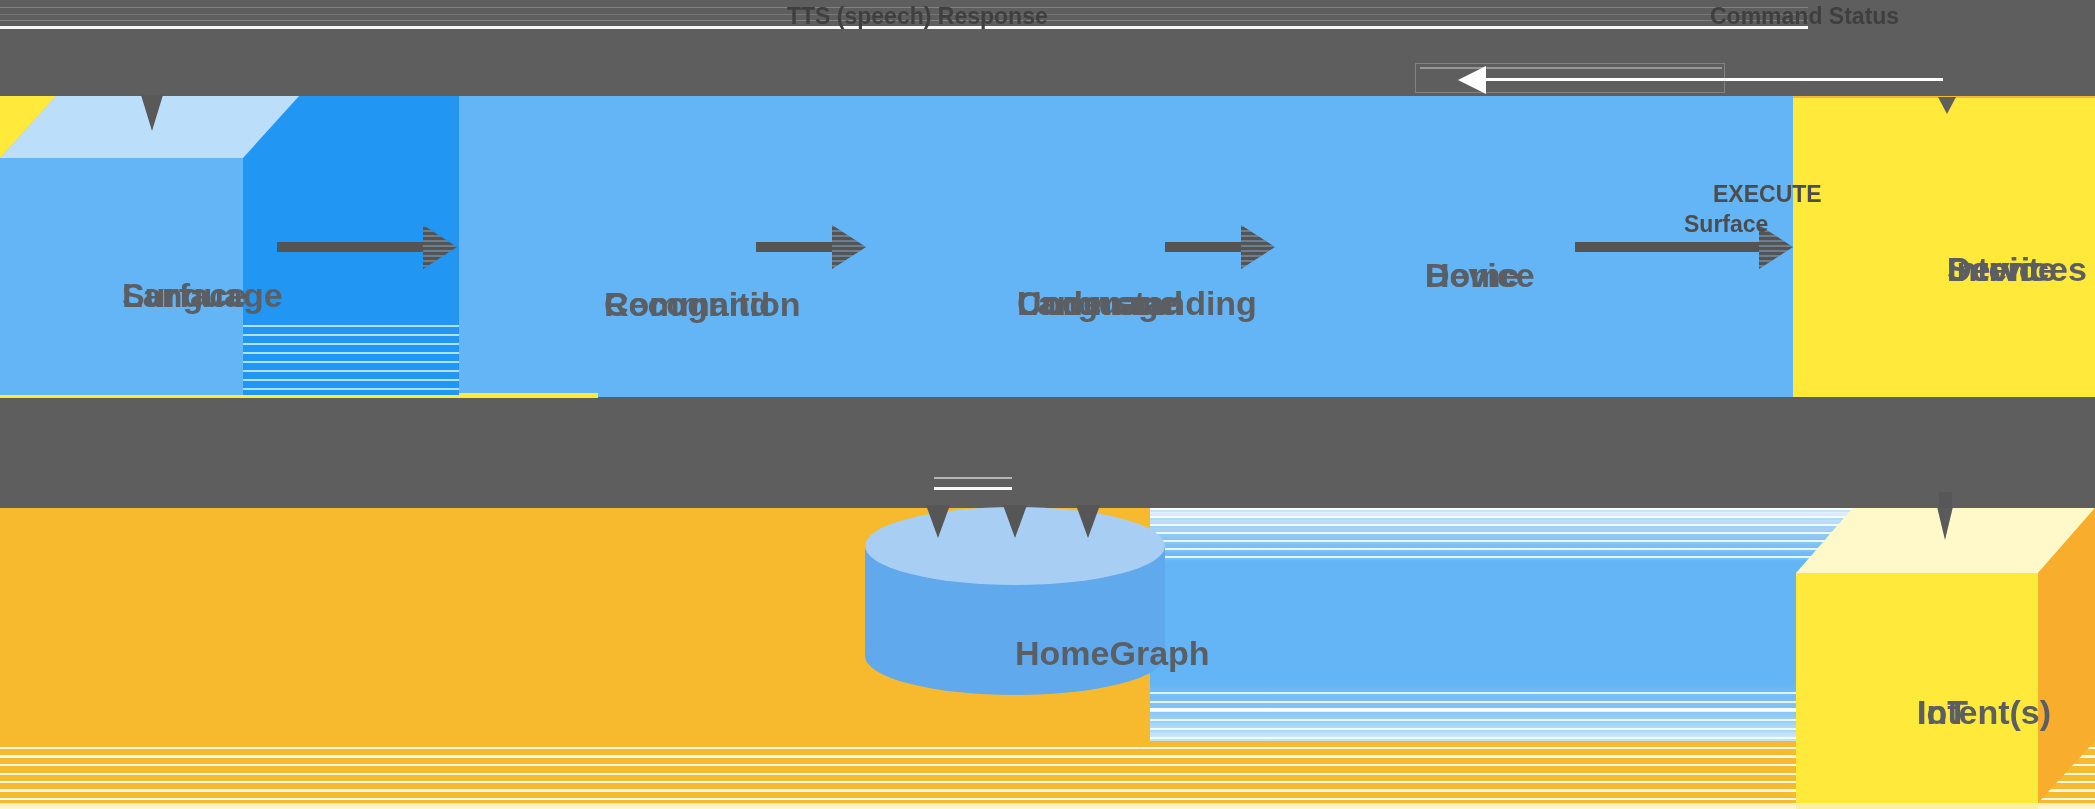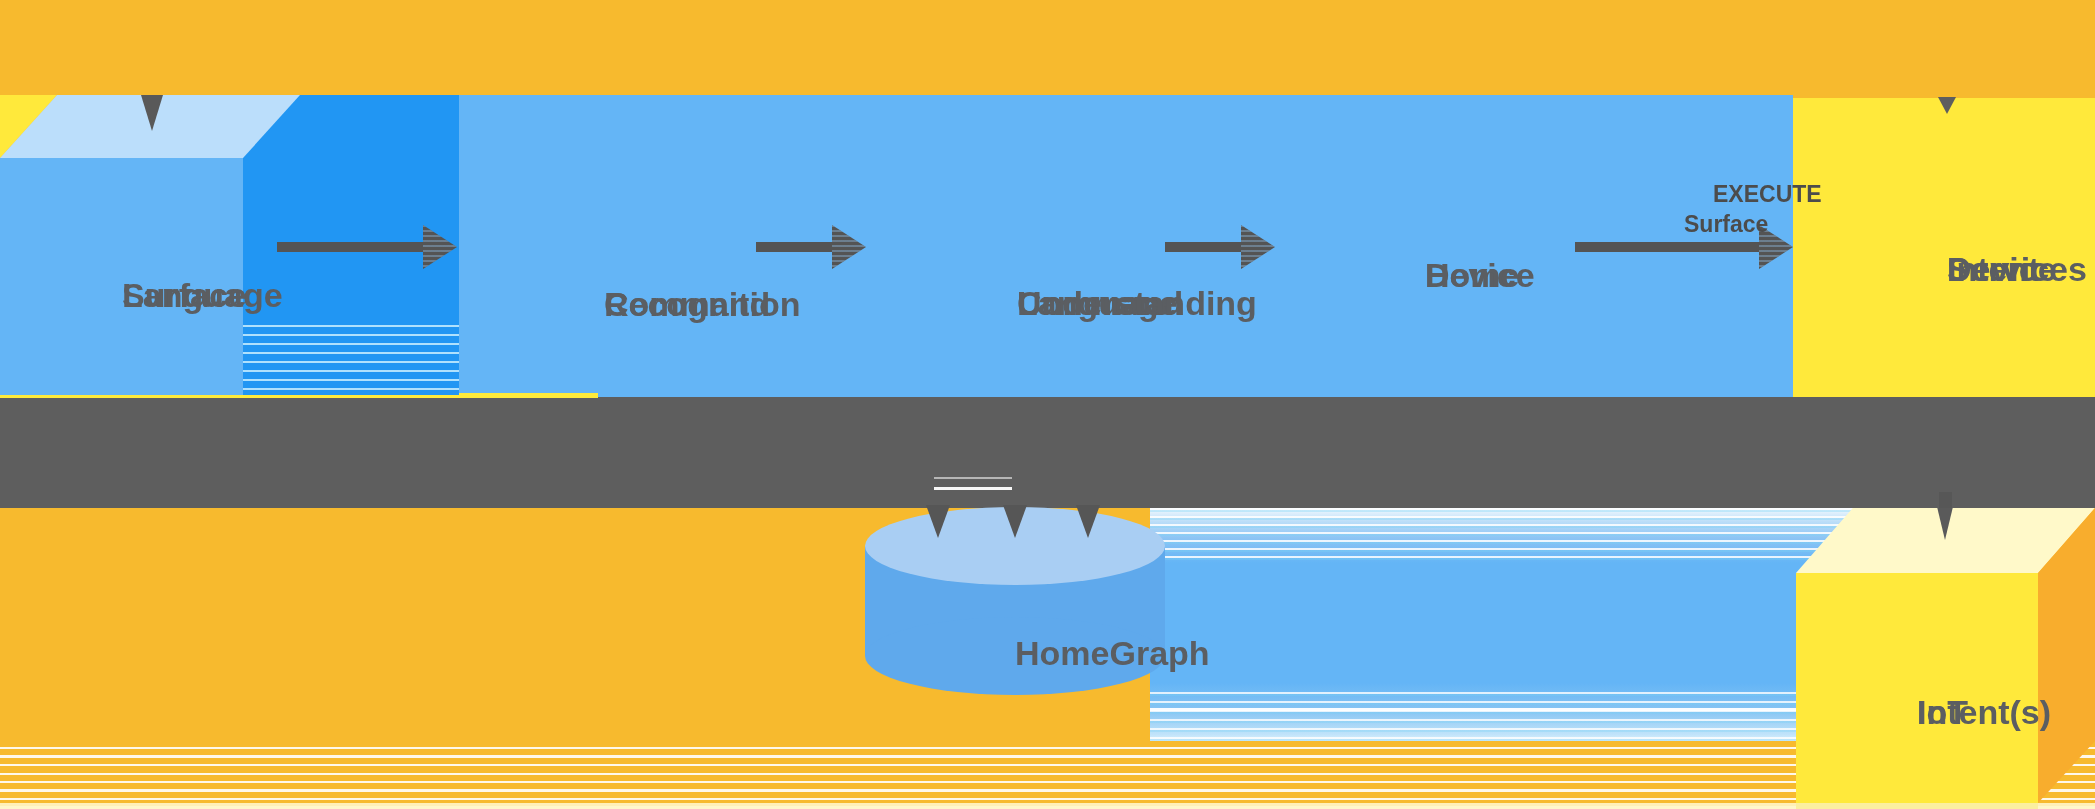--- a/index.html
+++ b/index.html
@@ -185,14 +185,30 @@
   <div class="iot-side"></div>
   <div class="iot-front"></div>
   <div class="iot-bottom-pale"></div>
   <div class="iot-shaft"></div>
   <div class="iot-notch"></div>
   <div class="lbl" style="left:1917px;top:691px;line-height:42px;z-index:6;">
     <div>IoT</div>
     <div>Intent(s)</div>
   </div>
 
+  <div class="top-band">
+    <div class="tb-gline" style="left:0;top:7px;width:1808px;"></div>
+    <div class="tb-gline" style="left:0;top:14px;width:1808px;opacity:.7;"></div>
+    <div class="tb-gline" style="left:0;top:20px;width:1808px;"></div>
+    <div class="tb-wline"></div>
+    <div class="cs-rect"></div>
+    <div class="cs-gline"></div>
+    <div class="cs-wline"></div>
+    <div class="cs-head"></div>
+    <div class="band-lbl" style="left:787px;top:3px;">
+      <span>TTS (speech) Response</span>
+    </div>
+    <div class="band-lbl" style="left:1710px;top:3px;">
+      <span>Command Status</span>
+    </div>
+  </div>
 
 </div>
 
 </body></html>

